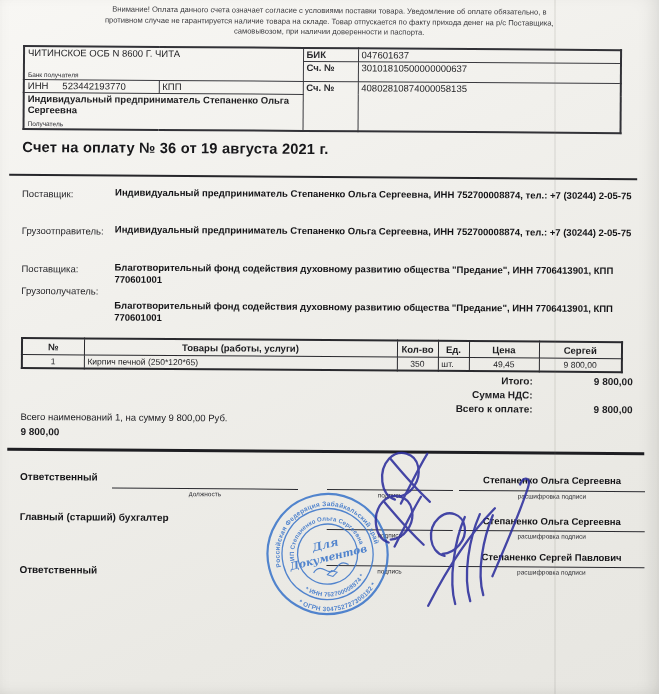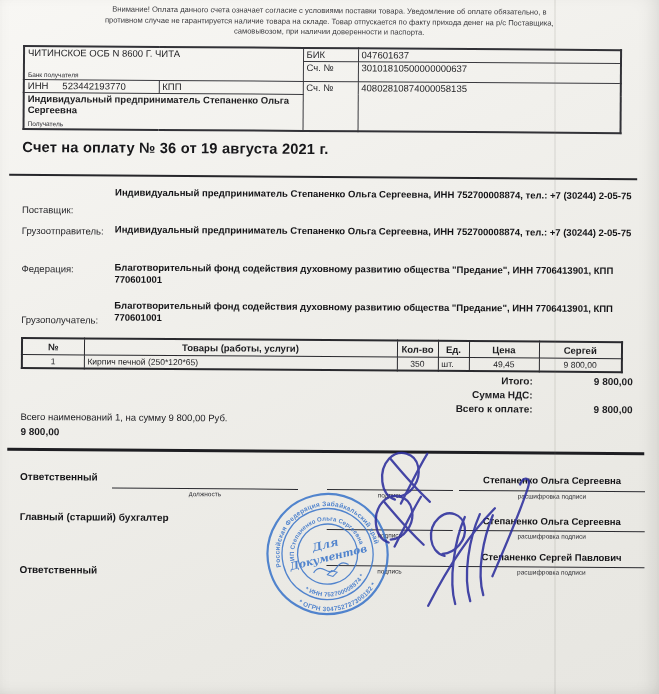--- a/index.html
+++ b/index.html
@@ -12,21 +12,21 @@
   .vignette{position:absolute;inset:0;pointer-events:none;
     box-shadow:inset -14px 0 22px -14px rgba(0,0,0,0.14), inset 0 -10px 18px -12px rgba(0,0,0,0.08), inset 10px 0 18px -14px rgba(0,0,0,0.06);}
   .disclaimer{position:absolute;left:98px;top:4px;width:462px;text-align:center;
     font-size:7.6px;line-height:10.6px;color:#38383c;}
   
   .bank-table{position:absolute;left:23px;top:45px;width:597px;border-collapse:collapse;table-layout:fixed;}
   .bank-table td{border:1px solid #3a3a3f;padding:0 3px;vertical-align:top;font-size:9.5px;line-height:11px;}
   .bank-table{border:2px solid #323237;}
   .bank-cell{position:relative;}
   .cell-sub{position:absolute;left:3px;bottom:1px;font-size:6.5px;color:#2e2e33;line-height:7px;}
-  .lblcell{font-size:9px;color:#2a2a2e;}
+  .lblcell{font-size:9px;color:#2a2a2e;font-weight:bold;}
   .bank-inn{display:flex;gap:14px;}
   
   .title{position:absolute;left:23px;top:139px;font-size:14.6px;font-weight:bold;letter-spacing:0.2px;color:#17171a;}
   .rule-title{position:absolute;left:10px;top:174px;width:628px;height:2px;background:#26262a;}
   
   .party-label{position:absolute;left:23px;font-size:9.5px;color:#26262a;}
   .party-value{position:absolute;left:116px;width:522px;font-size:9.5px;font-weight:bold;line-height:12px;color:#131316;}
   
   .items-table{position:absolute;left:23px;top:337px;border-collapse:collapse;table-layout:fixed;border:2px solid #2a2a2e;}
   .items-table th{border:1.5px solid #2a2a2e;font-size:9.5px;font-weight:bold;padding:1px 2px;height:13px;}
@@ -94,30 +94,30 @@
         <div style="font-weight:bold">Индивидуальный предприниматель Степаненко Ольга Сергеевна</div>
         <div class="cell-sub">Получатель</div>
       </td>
     </tr>
   </tbody>
       </table>
 
   <div class="title">Счет на оплату № 36 от 19 августа 2021 г.</div>
   <div class="rule-title"></div>
 
-  <div class="party-label" style="top:204px">Поставщик:</div>
+  <div class="party-label" style="top:188px">Поставщик:</div>
   <div class="party-value" style="top:186px">Индивидуальный предприниматель Степаненко Ольга Сергеевна, ИНН 752700008874, тел.: +7 (30244) 2-05-75</div>
 
   <div class="party-label" style="top:225px">Грузоотправитель:</div>
   <div class="party-value" style="top:223px">Индивидуальный предприниматель Степаненко Ольга Сергеевна, ИНН 752700008874, тел.: +7 (30244) 2-05-75</div>
 
-  <div class="party-label" style="top:263px">Федерация:</div>
+  <div class="party-label" style="top:263px">Поставщика:</div>
   <div class="party-value" style="top:261px">Благотворительный фонд содействия духовному развитию общества "Предание", ИНН 7706413901, КПП 770601001</div>
 
-  <div class="party-label" style="top:314px">Грузополучатель:</div>
+  <div class="party-label" style="top:285px">Грузополучатель:</div>
   <div class="party-value" style="top:299px">Благотворительный фонд содействия духовному развитию общества "Предание", ИНН 7706413901, КПП 770601001</div>
 
   <table class="items-table">
     <colgroup>
           <col style="width:62px">
           <col style="width:313px">
           <col style="width:41px">
           <col style="width:31px">
           <col style="width:70px">
           <col style="width:83px">

